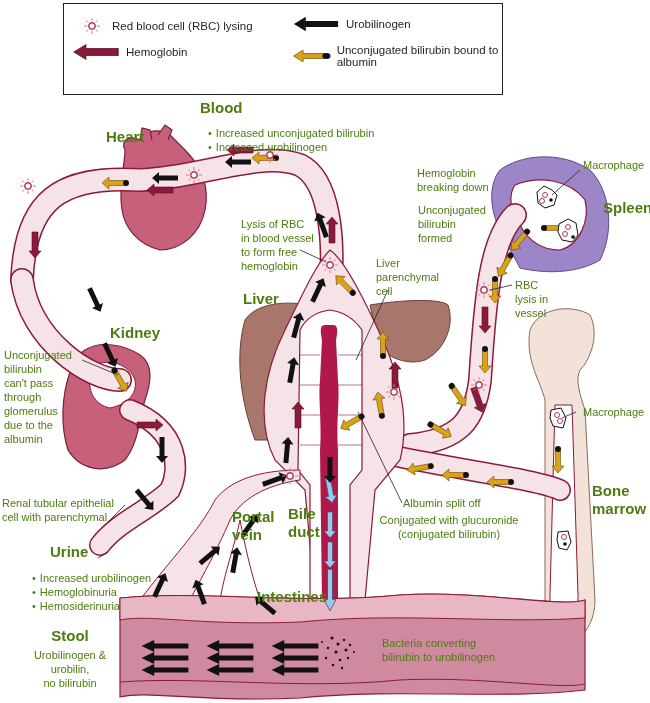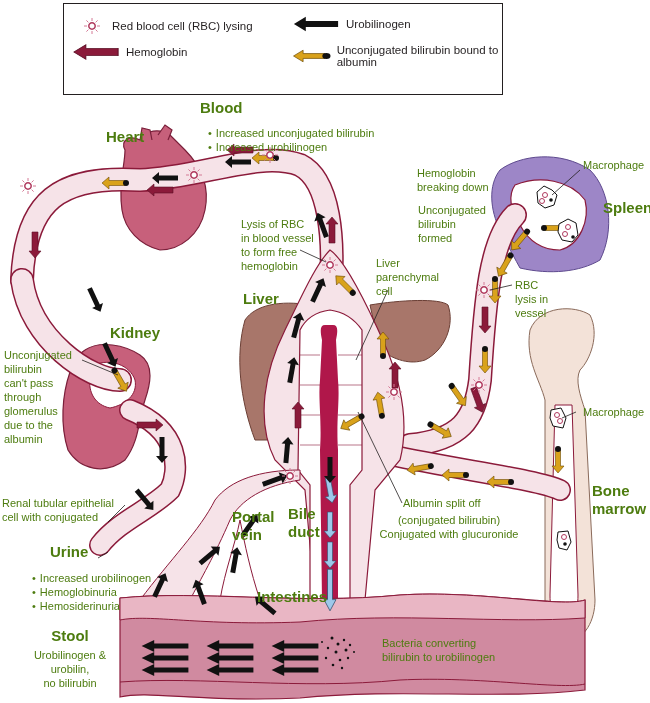--- a/index.html
+++ b/index.html
@@ -331,27 +331,27 @@
 <div class="lbl" style="left:583px; top:405px;">Macrophage</div>
 
 <div class="lbl bold" style="left:573px; top:482px;margin-left:19px;">
   <div>Bone</div>
   <div>marrow</div>
 </div>
 
 <div class="lbl" style="left:403px; top:496px;">Albumin split off</div>
 
 <div class="lbl center" style="left:374px; top:513px; width:150px;">
+  <div>Conjugated with glucuronide</div>
   <div>(conjugated bilirubin)</div>
-  <div>Conjugated with glucuronide</div>
 </div>
 
 <div class="lbl" style="left:2px; top:496px;">
   <div>Renal tubular epithelial</div>
-  <div>cell with conjugated</div>
+  <div>cell with parenchymal</div>
 </div>
 
 <div class="lbl bold" style="left:232px; top:508px;">
   <div>Portal</div>
   <div>vein</div>
 </div>
 
 <div class="lbl bold" style="left:288px; top:505px;">
   <div>Bile</div>
   <div>duct</div>

